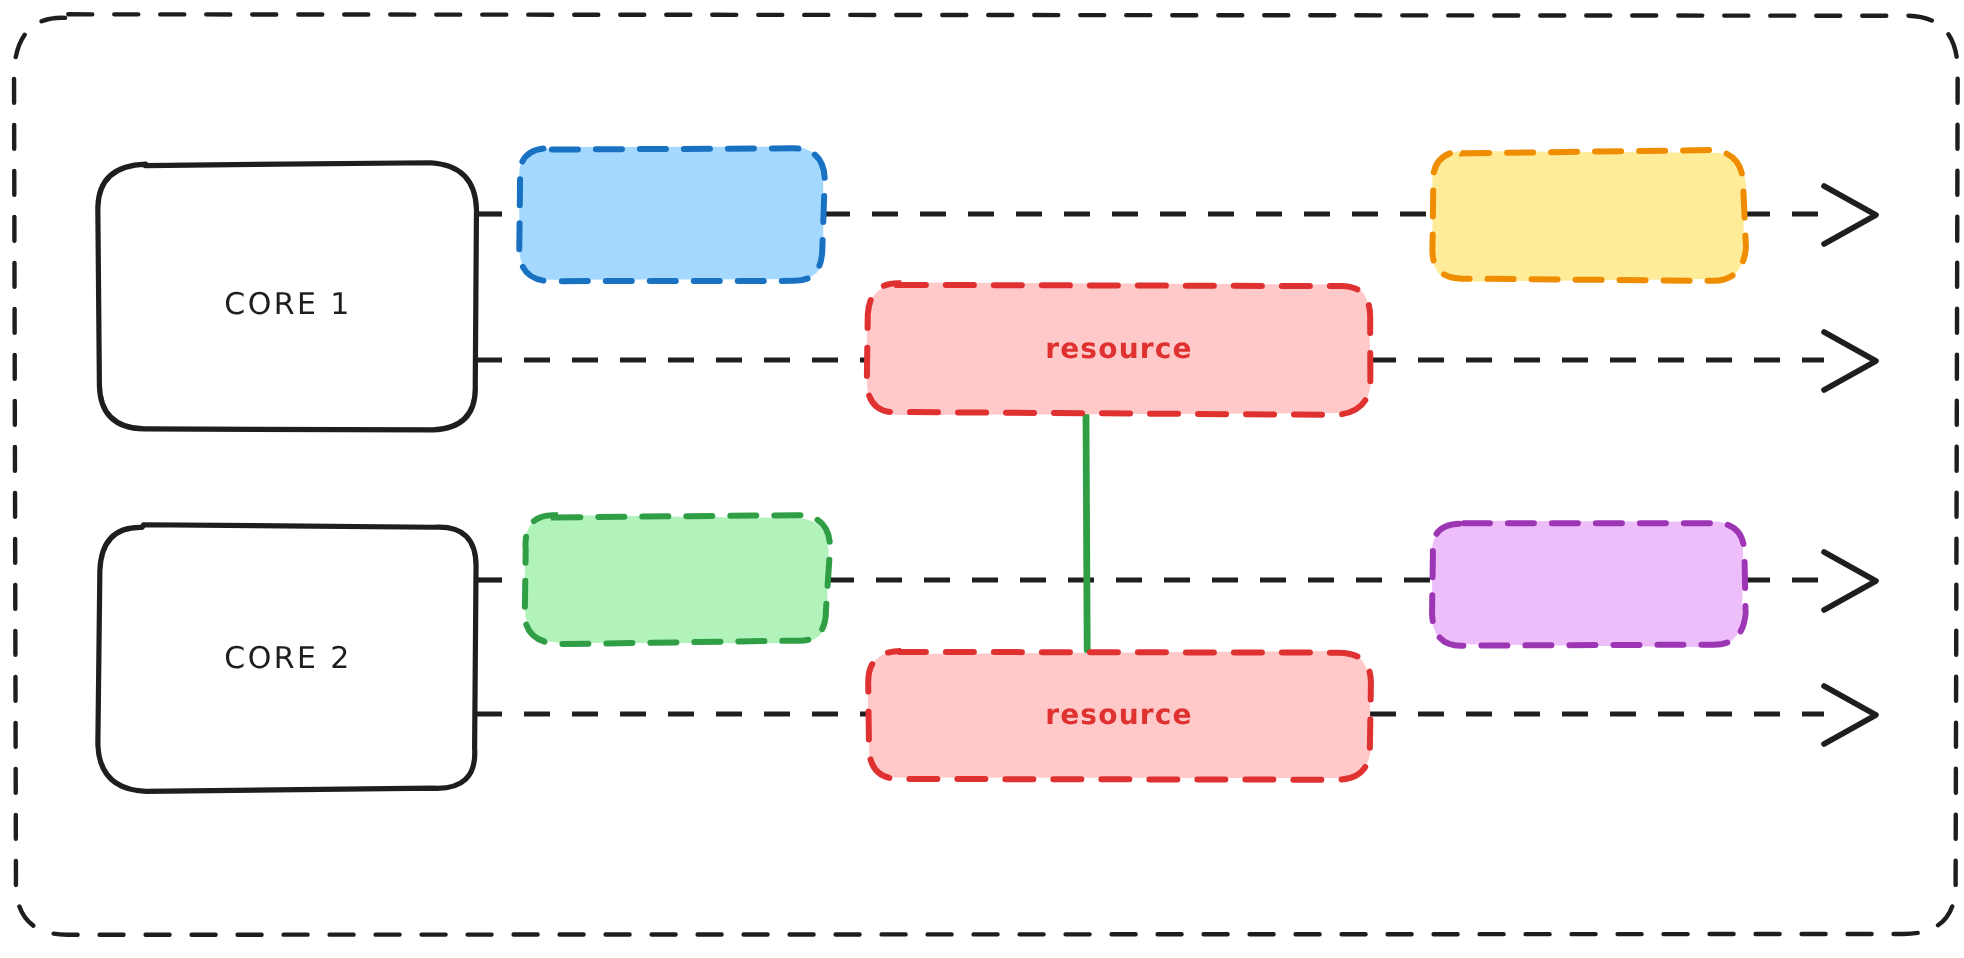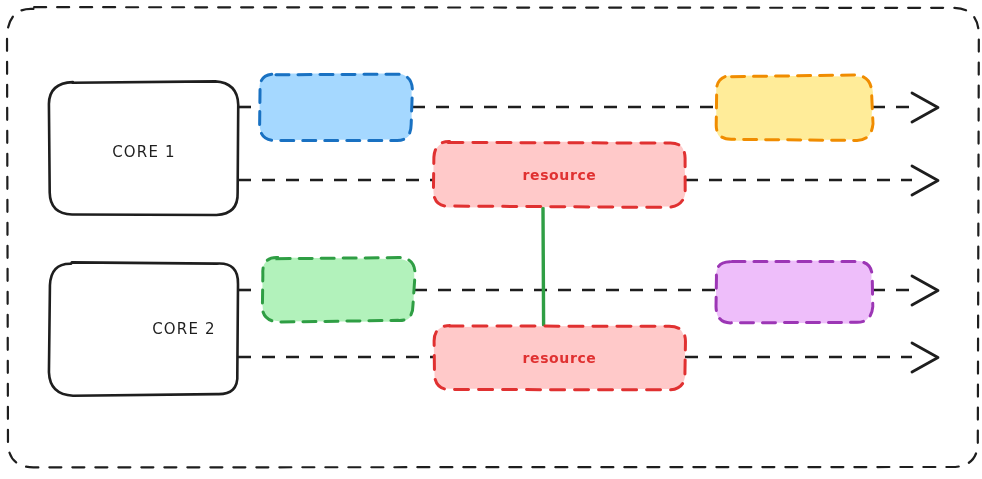--- a/index.html
+++ b/index.html
@@ -102,17 +102,17 @@
       </g>
       <g>
         <path d="M 72.4738091563786 82.76387002743485 L 215.22003172153634 81.37994855967078 Q 237.56646004801098 82.70981310013717 238.23655092592594 104.62506858710563 L 237.62783521947873 192.5602829218107 Q 238.45636231138545 214.0907647462277 216.46781121399178 214.97700788751715 L 72.01526834705075 214.4758024691358 Q 50.103671982167356 213.91801268861454 49.70092335390947 192.55302126200274 L 48.91566443758573 103.85984053497943 Q 49.24172239368998 82.924890260631 72.86922067901234 82.08644204389574 Z" fill="#ffffff" stroke="#1e1e1e" stroke-width="2.6" stroke-linejoin="round"></path>
       </g>
       <g>
         <path d="M 71.78581875857338 262.36518004115226 L 216.80446930727024 263.63393347050754 Q 238.68011574074075 262.0214111796982 238.01028892318243 284.36218106995887 L 237.31103823731138 374.0315517832648 Q 238.72804269547325 395.3900171467764 216.21438871742112 394.0943672839506 L 72.97501457475994 395.67546639231824 Q 49.77782150205761 394.78269718792865 48.93145147462277 372.2950720164609 L 49.92973165294924 285.29901063100135 Q 50.76278549382716 263.13278463648834 71.09481052812072 263.69762860082307 Z" fill="#ffffff" stroke="#1e1e1e" stroke-width="2.6" stroke-linejoin="round"></path>
       </g>
     </svg>
   <div id="labels">
       <div class="node-label core-label" style="left: 50px; top: 82px; width: 188px; height: 140px;">CORE 1</div>
-      <div class="node-label core-label" style="left: 50px; top: 263px; width: 188px; height: 132px; padding-left: 40px;">CORE 2</div>
+      <div class="node-label core-label" style="left: 50px; top: 263px; width: 188px; height: 132px;">CORE 2</div>
       <div class="node-label resource-label" style="left: 434px; top: 142px; width: 251px; height: 65px;">resource</div>
       <div class="node-label resource-label" style="left: 434px; top: 326px; width: 251px; height: 63px;">resource</div>
     </div>
 </div>
 
 </body></html>

